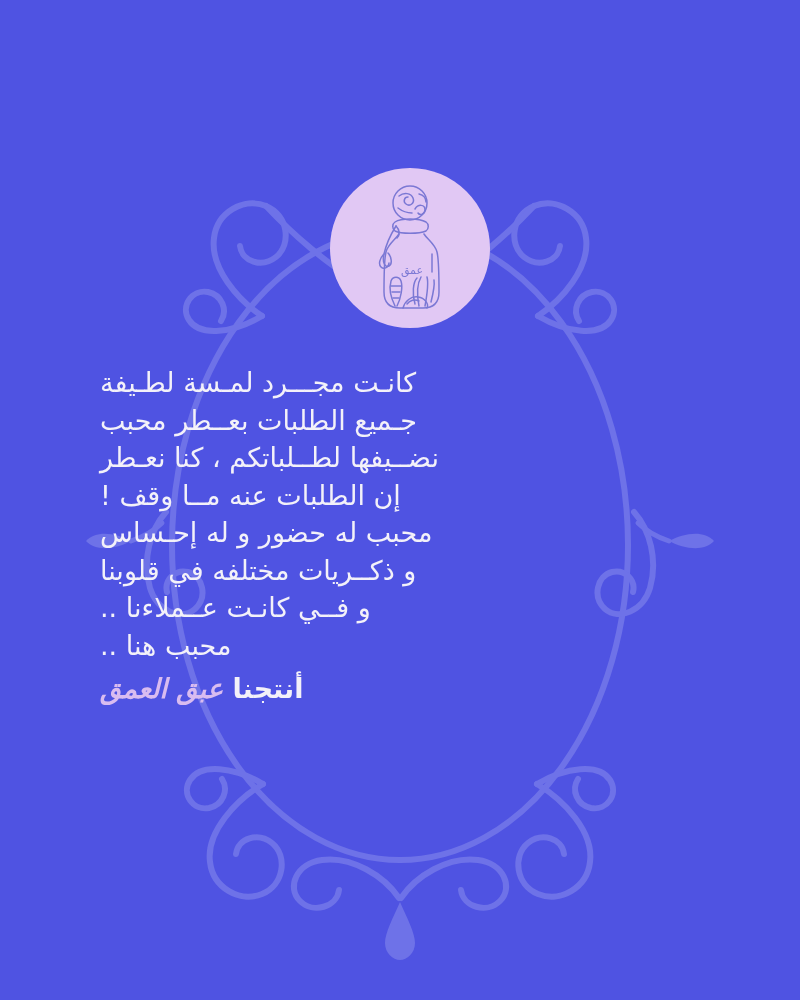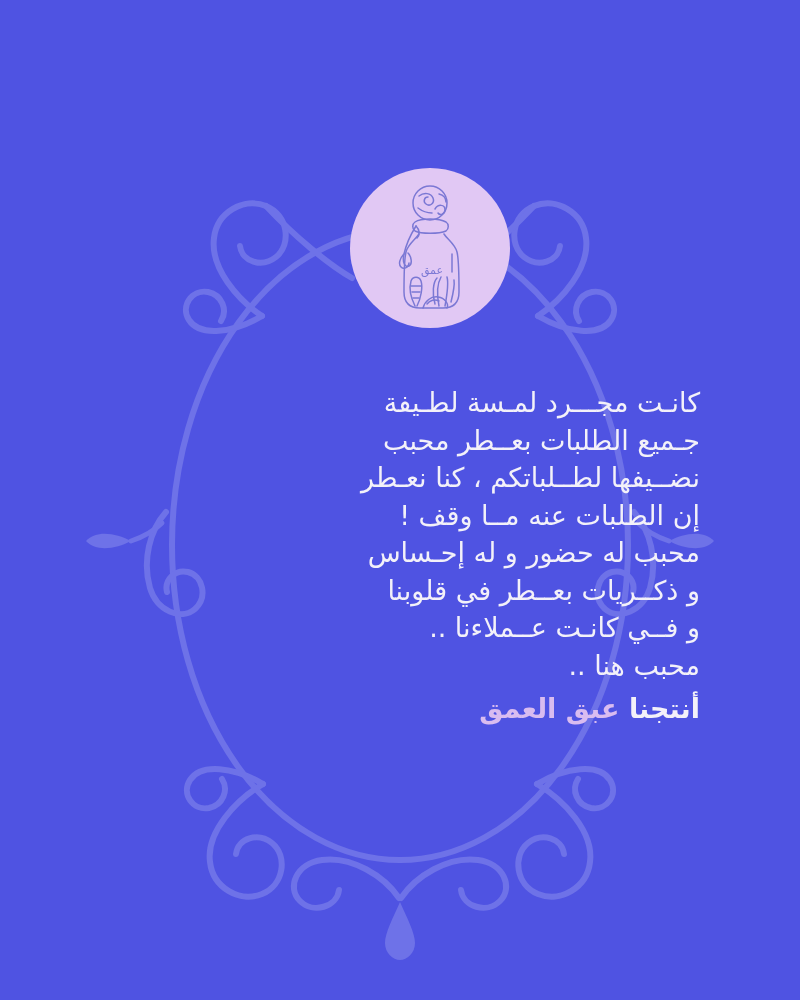--- a/index.html
+++ b/index.html
@@ -28,40 +28,40 @@
     position: absolute;
     inset: 0;
     width: 800px;
     height: 1000px;
     pointer-events: none;
   }
 
   
   #logo-badge {
     position: absolute;
-    left: 350px;
+    left: 330px;
     top: 168px;
     width: 160px;
     height: 160px;
     border-radius: 50%;
     background: #e1c8f4;
     display: flex;
     align-items: center;
     justify-content: center;
     overflow: hidden;
   }
   #logo-badge svg { display: block; }
 
   
   #message-block {
     position: absolute;
     left: 100px;
-    top: 384px;
+    top: 364px;
     width: 600px;
-    text-align: right;
+    text-align: left;
     direction: rtl;
     unicode-bidi: isolate;
   }
   .msg-line {
     color: #f3f1f9;
     font-size: 27px;
     line-height: 37.5px;
     font-weight: 400;
     letter-spacing: 0.2px;
     white-space: nowrap;
@@ -70,20 +70,21 @@
     margin-top: 5px;
     font-size: 27px;
     line-height: 40px;
     font-weight: 700;
     color: #f3f1f9;
     white-space: nowrap;
   }
   #brand-name {
     color: #d9bcf0;
     font-weight: 700;
+    font-style: italic;
   }
 </style>
 </head>
 <body>
 
 <div id="poster">
 
   <svg id="ornament-frame" viewBox="0 0 800 1000" xmlns="http://www.w3.org/2000/svg" fill="none" stroke="#6e72e8" stroke-width="6" stroke-linecap="round" stroke-linejoin="round">
 
     <ellipse cx="400" cy="545" rx="228" ry="315"></ellipse>
@@ -180,21 +181,21 @@
       </g>
     </svg>
   </div>
 
   <div id="message-block">
     <div class="msg-line">كانـت مجـــرد لمـسة لطـيفة</div>
     <div class="msg-line">جـميع الطلبات بعــطر محبب</div>
     <div class="msg-line">نضــيفها لطــلباتكم ، كنا نعـطر</div>
     <div class="msg-line">إن الطلبات عنه مــا وقف !</div>
     <div class="msg-line">محبب له حضور و له إحـساس</div>
-    <div class="msg-line">و ذكــريات بعــطر في قلوبنا</div>
+    <div class="msg-line">و ذكــريات مختلفه في قلوبنا</div>
     <div class="msg-line">و فــي كانـت عــملاءنا ..</div>
     <div class="msg-line">محبب هنا ..</div>
 
     <div id="signature-line">
       <span>أنتجنا</span>
       <span id="brand-name">عبق العمق</span>
     </div>
   </div>
 
 </div>

